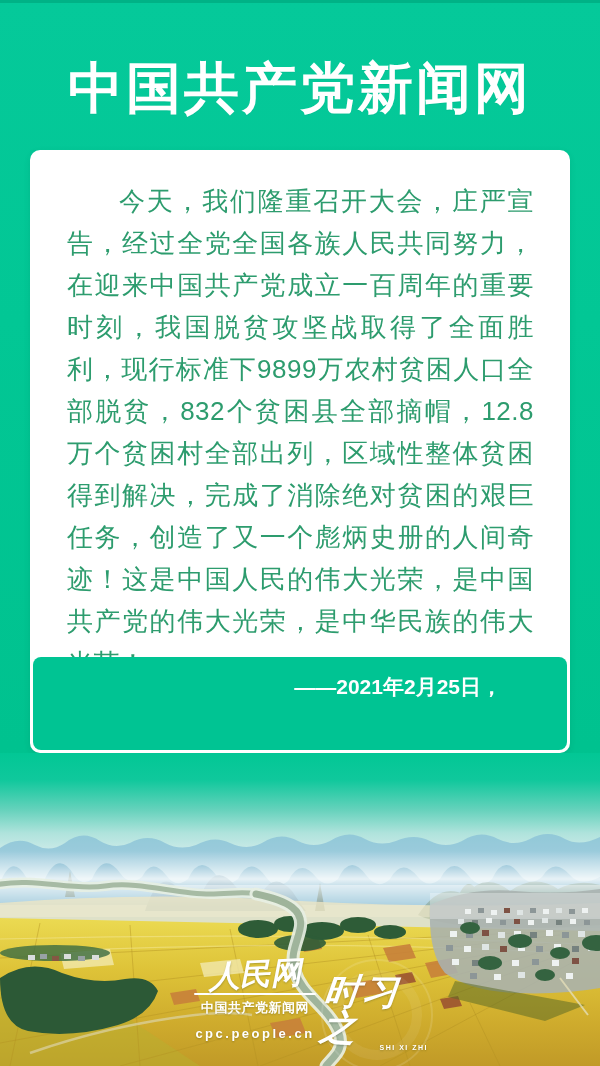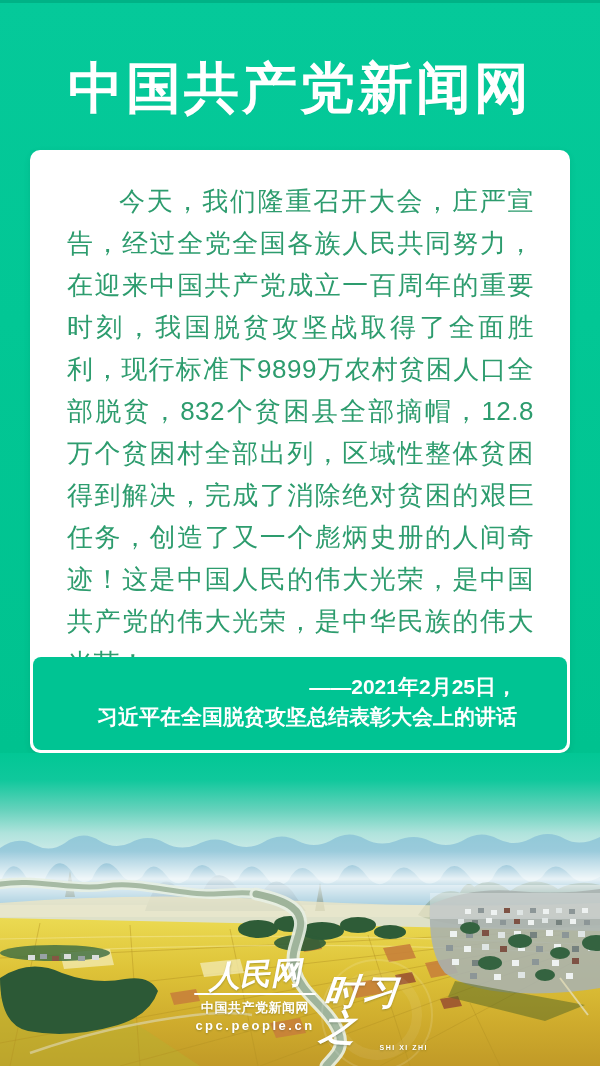--- a/index.html
+++ b/index.html
@@ -31,21 +31,21 @@
   .quote-body{
     margin:0;padding:30px 36px 0 37px;
     color:#2d9c6e;font-size:26px;line-height:42px;
     text-align:justify;text-justify:inter-character;
     text-indent:2em;letter-spacing:0.5px;
   }
   .attribution-box{
     position:absolute;left:3px;right:3px;bottom:3px;height:93px;
     background:#00c493;border-radius:8px;
     color:#ffffff;text-align:right;
-    box-sizing:border-box;padding:15px 50px 0 20px;
+    box-sizing:border-box;padding:15px 65px 0 20px;
   }
   .attribution-line{
     margin:0;font-weight:bold;font-size:21px;line-height:30px;
   }
   .photo-wrap{
     position:absolute;left:0;top:753px;width:600px;height:313px;
   }
   .photo-wrap svg{display:block;}
   .footer-logos{
     position:absolute;left:0;top:950px;width:600px;height:100px;
@@ -54,21 +54,21 @@
   .pd-logo{
     position:absolute;left:192px;top:8px;width:126px;text-align:center;
     text-shadow:0 1px 2px rgba(20,40,20,0.25);
   }
   .pd-script{
     font-size:31px;font-weight:bold;font-style:italic;
     transform:rotate(-3deg);display:block;line-height:34px;
   }
   .pd-rule{height:2px;background:#ffffff;margin:1px 2px 4px 2px;border-radius:1px;}
   .pd-name{font-size:13px;font-weight:bold;letter-spacing:0.5px;line-height:17px;}
-  .pd-url{font-size:13px;font-weight:bold;letter-spacing:2.5px;line-height:16px;margin-top:2px;}
+  .pd-url{font-size:13px;font-weight:bold;letter-spacing:2.5px;line-height:16px;margin-top:10px;}
   .sxz-logo{
     position:absolute;left:322px;top:24px;width:110px;
     text-shadow:0 1px 2px rgba(20,40,20,0.25);
   }
   .sxz-name{
     font-size:36px;font-weight:900;font-style:italic;letter-spacing:2px;
     transform:skewX(-6deg);display:block;line-height:36px;
   }
   .sxz-pinyin{
     display:block;font-size:7px;font-weight:bold;letter-spacing:1.5px;
@@ -81,21 +81,20 @@
 <div class="poster">
 
   <div class="top-accent"></div>
 
   <h1 class="page-title">中国共产党新闻网</h1>
 
   <div class="quote-card">
     <p class="quote-body">今天，我们隆重召开大会，庄严宣告，经过全党全国各族人民共同努力，在迎来中国共产党成立一百周年的重要时刻，我国脱贫攻坚战取得了全面胜利，现行标准下9899万农村贫困人口全部脱贫，832个贫困县全部摘帽，12.8万个贫困村全部出列，区域性整体贫困得到解决，完成了消除绝对贫困的艰巨任务，创造了又一个彪炳史册的人间奇迹！这是中国人民的伟大光荣，是中国共产党的伟大光荣，是中华民族的伟大光荣！</p>
     <div class="attribution-box">
       <p class="attribution-line">——2021年2月25日，</p>
-      <p class="attribution-line">习近平在全国脱贫攻坚总结表彰大会上的讲话</p>
     </div>
   </div>
 
   <div class="photo-wrap">
     <svg width="600" height="313" viewBox="0 0 600 313" xmlns="http://www.w3.org/2000/svg">
       <defs>
         <linearGradient id="skyGrad" x1="0" y1="0" x2="0" y2="1">
           <stop offset="0" stop-color="#02c795"></stop>
           <stop offset="0.15" stop-color="#0fc89c"></stop>
           <stop offset="0.32" stop-color="#66d2bc"></stop>

